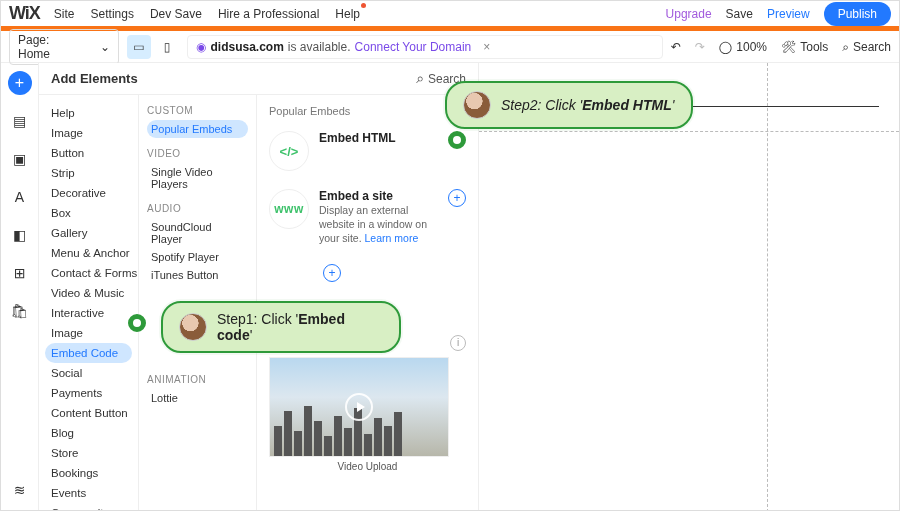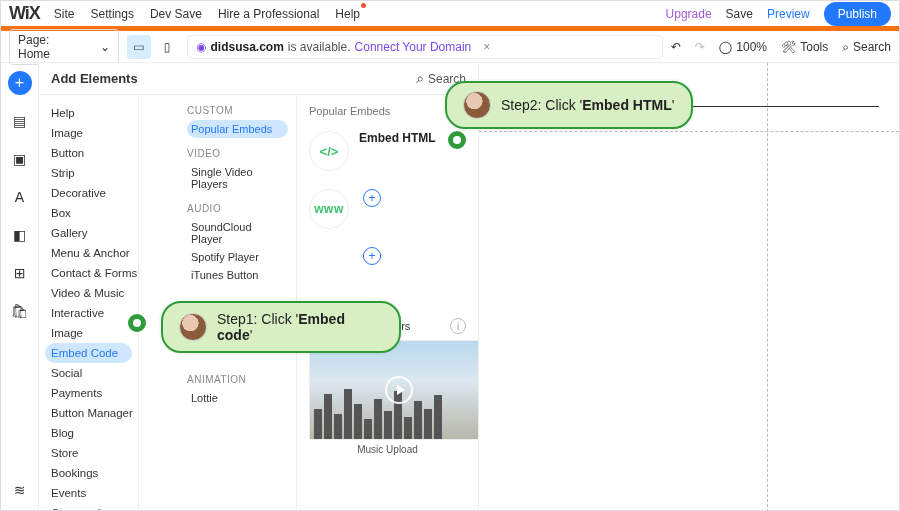--- a/index.html
+++ b/index.html
@@ -30,21 +30,21 @@
   .rail-bottom { margin-top:auto; margin-bottom:10px; }
 
   .panel { width:440px; display:flex; flex-direction:column; border-right:1px solid #eee; background:#fff; position:relative;}
   .panel-head { height:32px; display:flex; align-items:center; justify-content:space-between; padding:0 12px; border-bottom:1px solid #eee; font-weight:600; font-size:13px;gap:33px;}
   .panel-head .srch { font-weight:400; color:#555; display:flex; align-items:center; gap:4px; font-size:12px;}
   .panel-head .srch::before { content:'⌕'; font-size:14px;}
   .panel-body { display:flex; flex:1; overflow:hidden; }
   .cat-col { width:100px; border-right:1px solid #eee; padding:8px 6px; font-size:11.5px; color:#333; overflow:hidden;}
   .cat-col div { padding:4px 6px; border-radius:10px; cursor:pointer; white-space:nowrap; }
   .cat-col div.sel { background:#cfe6ff; color:#2279ff; }
-  .sub-col { width:118px; border-right:1px solid #eee; padding:10px 8px; font-size:11px; overflow:hidden;margin-left:40px;}
+  .sub-col { width:118px; border-right:1px solid #eee; padding:10px 8px; font-size:11px; overflow:hidden;}
   .sub-head { color:#888; font-size:10px; letter-spacing:.5px; margin:10px 0 4px; }
   .sub-col .sub-head:first-child { margin-top:0;}
   .sub-col .item { padding:3px 4px; color:#333; border-radius:10px; cursor:pointer;}
   .sub-col .item.sel { background:#cfe6ff; color:#2279ff; }
   .content-col { flex:1; padding:10px 12px; font-size:11px; overflow:hidden; background:#fff;}
   .content-col .sec-title { color:#777; font-size:11px; margin-bottom:14px; }
   .embed-row { display:flex; gap:10px; align-items:flex-start; margin-bottom:18px; position:relative;}
   .embed-ic { width:40px; height:40px; border:1px solid #eee; border-radius:50%; display:flex; align-items:center; justify-content:center; color:#3ec26b; font-weight:700; font-size:13px; flex-shrink:0;}
   .embed-ic.www { font-size:12px; letter-spacing:.5px;}
   .embed-txt { flex:1; }
@@ -156,21 +156,21 @@
         <div>Box</div>
         <div>Gallery</div>
         <div>Menu &amp; Anchor</div>
         <div>Contact &amp; Forms</div>
         <div>Video &amp; Music</div>
         <div>Interactive</div>
         <div>Image</div>
         <div class="sel">Embed Code</div>
         <div>Social</div>
         <div>Payments</div>
-        <div>Button Manager</div>
+        <div>Content Button</div>
         <div>Blog</div>
         <div>Store</div>
         <div>Bookings</div>
         <div>Events</div>
         <div>Community</div>
 
       </div>
 
       <div class="sub-col">
         <div class="sub-head">CUSTOM</div>
@@ -192,20 +192,24 @@
         <div class="embed-row">
           <div class="embed-ic">&lt;/&gt;</div>
           <div class="embed-txt">
             <div class="t">Embed HTML</div>
           </div>
           <div class="green-ring"></div>
         </div>
 
         <div class="embed-row">
           <div class="embed-ic www">www</div>
+          <div class="embed-txt">
+            <div class="t">Embed a site</div>
+            <div class="d"><span>Display an external website in a window on your site.</span> <span class="lm">Learn more</span></div>
+          </div>
           <div class="plus-ring">+</div>
         </div>
 
         <div class="embed-row" style="margin-bottom:8px;">
           <div style="width:40px"></div>
           <div class="plus-ring">+</div>
         </div>
 
         <div style="height:24px"></div>
         <div class="video-head">VIDEO</div>
@@ -224,34 +228,34 @@
               <span style="height:40px"></span>
               <span style="height:28px"></span>
               <span style="height:48px"></span>
               <span style="height:22px"></span>
               <span style="height:38px"></span>
               <span style="height:30px"></span>
               <span style="height:44px"></span>
           </div>
           <div class="play"></div>
         </div>
-        <div class="thumb-cap">Music Upload</div>
+        <div class="thumb-cap">Video Upload</div>
       </div>
     </div>
   </div>
 
   <div class="canvas">
     <div class="hsolid"></div>
     <div class="vdash"></div>
     <div class="hdash"></div>
   </div>
 </div>
 
 <div class="callout" style="left:160px; top:300px; width:240px;">
   <div class="avatar"></div>
   <div><span>Step1: Click '</span><b>Embed code</b><span>'</span></div>
 </div>
 <div class="marker" style="left:127px; top:313px;"></div>
 
-<div class="callout" style="left:444px; top:80px; width:248px;">
+<div class="callout" style="left:444px; top:80px; width:248px;font-style:italic;">
   <div class="avatar"></div>
   <div><span>Step2: Click '</span><b>Embed HTML</b><span>'</span></div>
 </div>
 
 </body></html>

